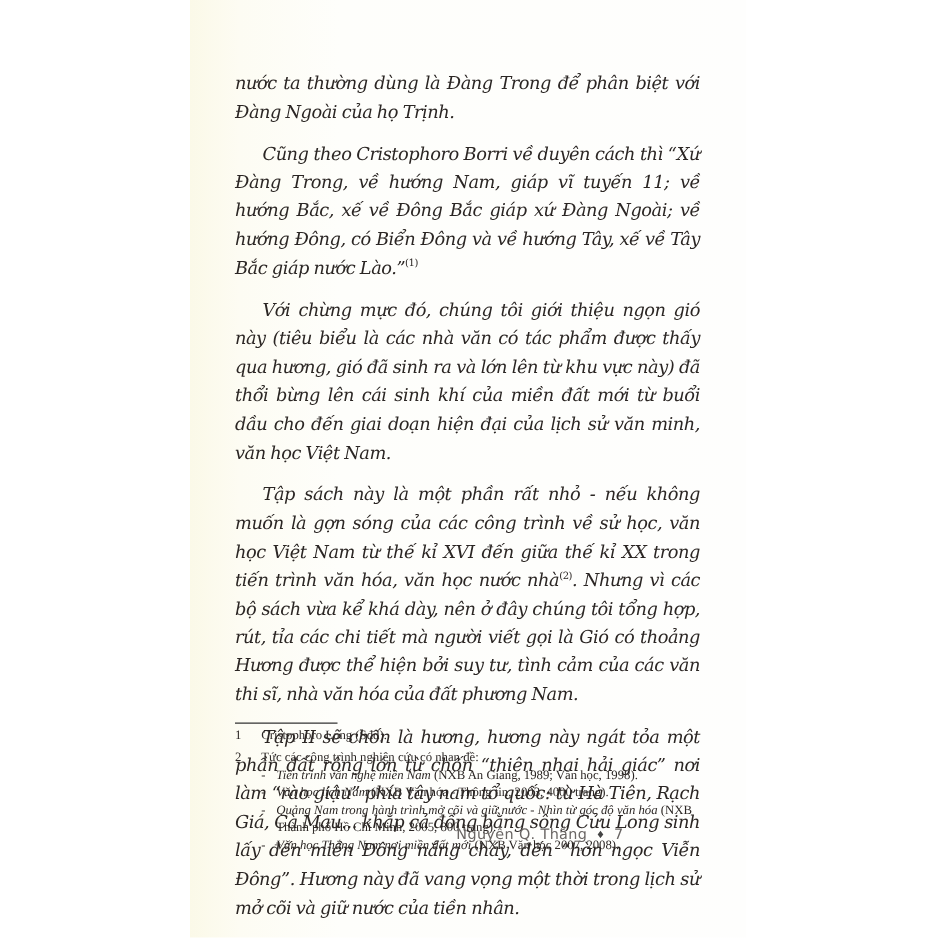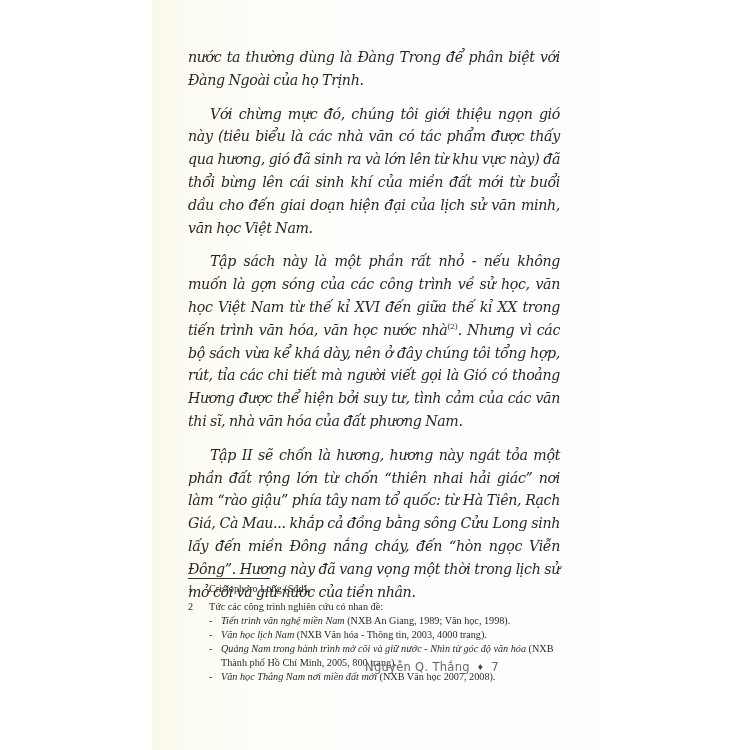--- a/index.html
+++ b/index.html
@@ -26,21 +26,21 @@
       font-family: "DejaVu Serif", serif;
       font-style: italic;
       font-size: 14.2px;
       line-height: 22.8px;
       color: #2b2624;
       text-align: justify;
       letter-spacing: -0.35px;
       word-spacing: -0.5px;
     }
     .body-text p {
-      margin: 0 0 11px 0;
+      margin: 10px 0 11px 0;
       text-indent: 22px;
     }
     .body-text p.cont {
       text-indent: 0;
     }
     .body-text b {
       font-weight: normal;
     }
     .body-text sup {
       font-size: 8px;
@@ -108,20 +108,21 @@
       margin: 0 3px;
       color: #444;
     }
   </style>
 </head>
 <body>
 
 <div class="page">
   <div class="body-text" id="body-text">
       <p class="cont"><span>nước ta thường dùng là Đàng Trong để phân biệt với Đàng Ngoài của họ Trịnh.</span></p>
+      <p><span>Cũng theo Cristophoro Borri về duyên cách thì “Xứ Đàng Trong, về hướng Nam, giáp vĩ tuyến 11; về hướng Bắc, xế về Đông Bắc giáp xứ Đàng Ngoài; về hướng Đông, có Biển Đông và về hướng Tây, xế về Tây Bắc giáp nước Lào.”</span><sup>(1)</sup></p>
       <p><span>Với chừng mực đó, chúng tôi giới thiệu ngọn gió này (tiêu biểu là các nhà văn có tác phẩm được thấy qua hương, gió đã sinh ra và lớn lên từ khu vực này) đã thổi bừng lên cái sinh khí của miền đất mới từ buổi dầu cho đến giai doạn hiện đại của lịch sử văn minh, văn học Việt Nam.</span></p>
       <p><span>Tập sách này là một phần rất nhỏ - nếu không muốn là gợn sóng của các công trình về sử học, văn học Việt Nam từ thế kỉ XVI đến giữa thế kỉ XX trong tiến trình văn hóa, văn học nước nhà</span><sup>(2)</sup><span>. Nhưng vì các bộ sách vừa kể khá dày, nên ở đây chúng tôi tổng hợp, rút, tỉa các chi tiết mà người viết gọi là </span><b>Gió</b><span> có thoảng </span><b>Hương</b><span> được thể hiện bởi suy tư, tình cảm của các văn thi sĩ, nhà văn hóa của đất phương Nam.</span></p>
       <p><span>Tập II sẽ chốn là </span><b>hương</b><span>, hương này ngát tỏa một phần đất rộng lớn từ chốn “thiên nhai hải giác” nơi làm “rào giậu” phía tây nam tổ quốc: từ Hà Tiên, Rạch Giá, Cà Mau... khắp cả đồng bằng sông Cửu Long sinh lấy đến miền Đông nắng cháy, đến “hòn ngọc Viễn Đông”. Hương này đã vang vọng một thời trong lịch sử mở cõi và giữ nước của tiền nhân.</span></p>
     </div>
   <div class="footnote-rule"></div>
   <div class="footnotes" id="footnotes">
       <div class="fn">
         <span class="fn-num">1</span>
         <div class="fn-body">
           <div>Cristophoro Long (Sđd).</div>

